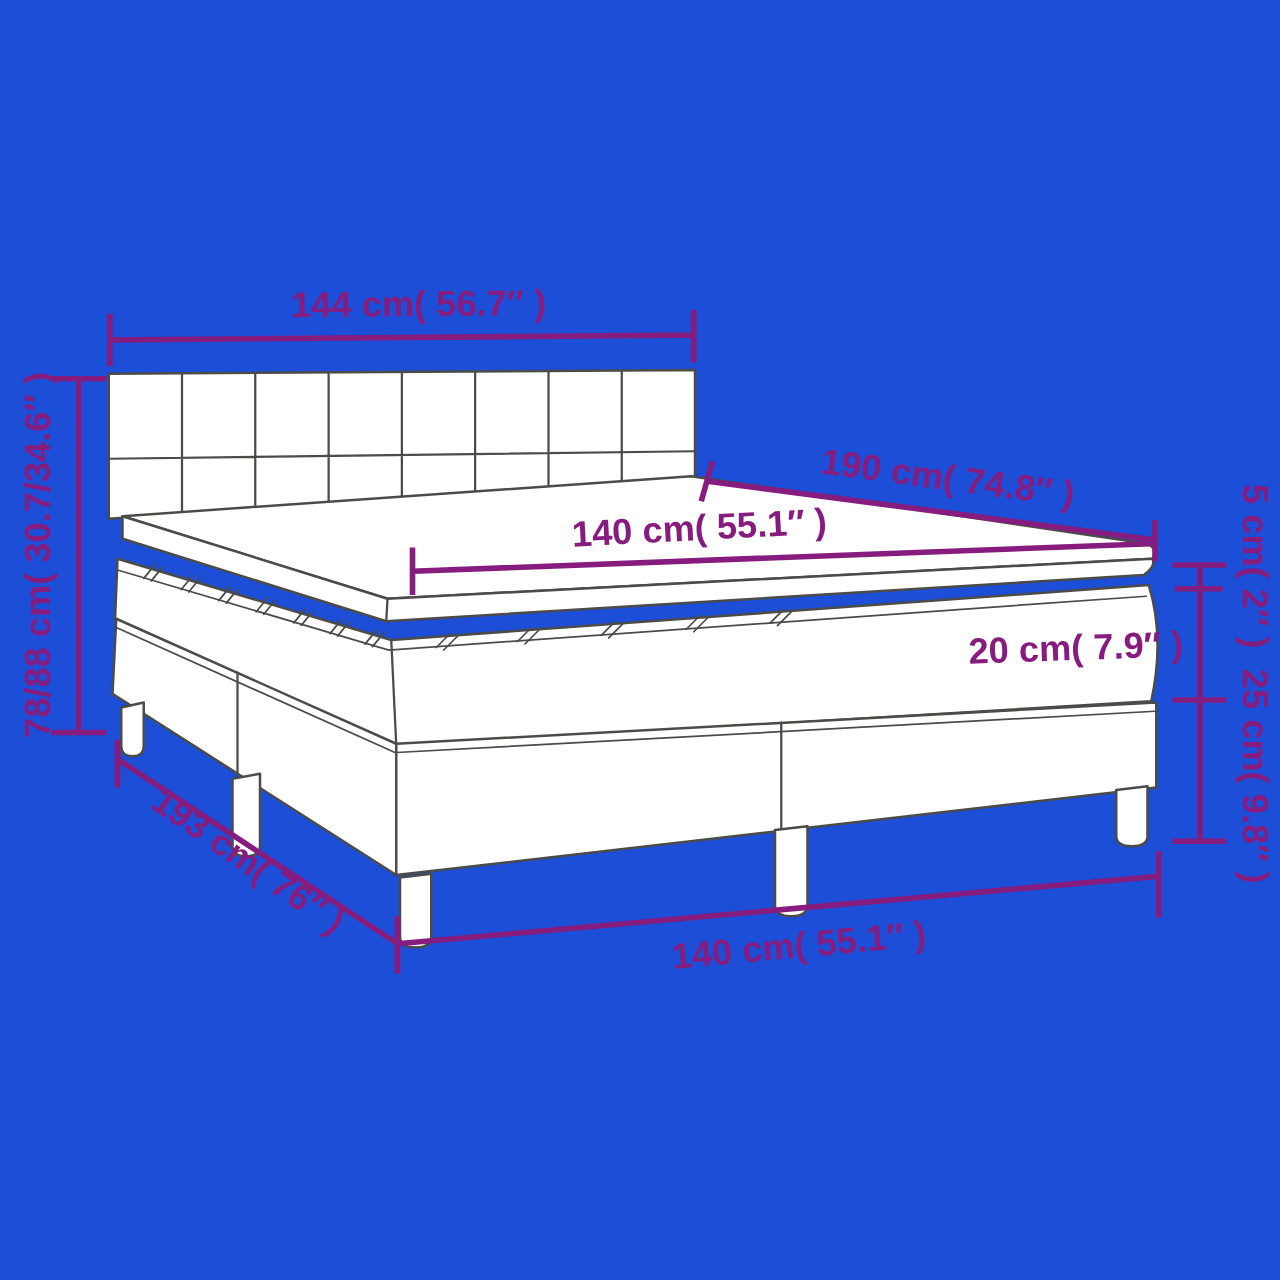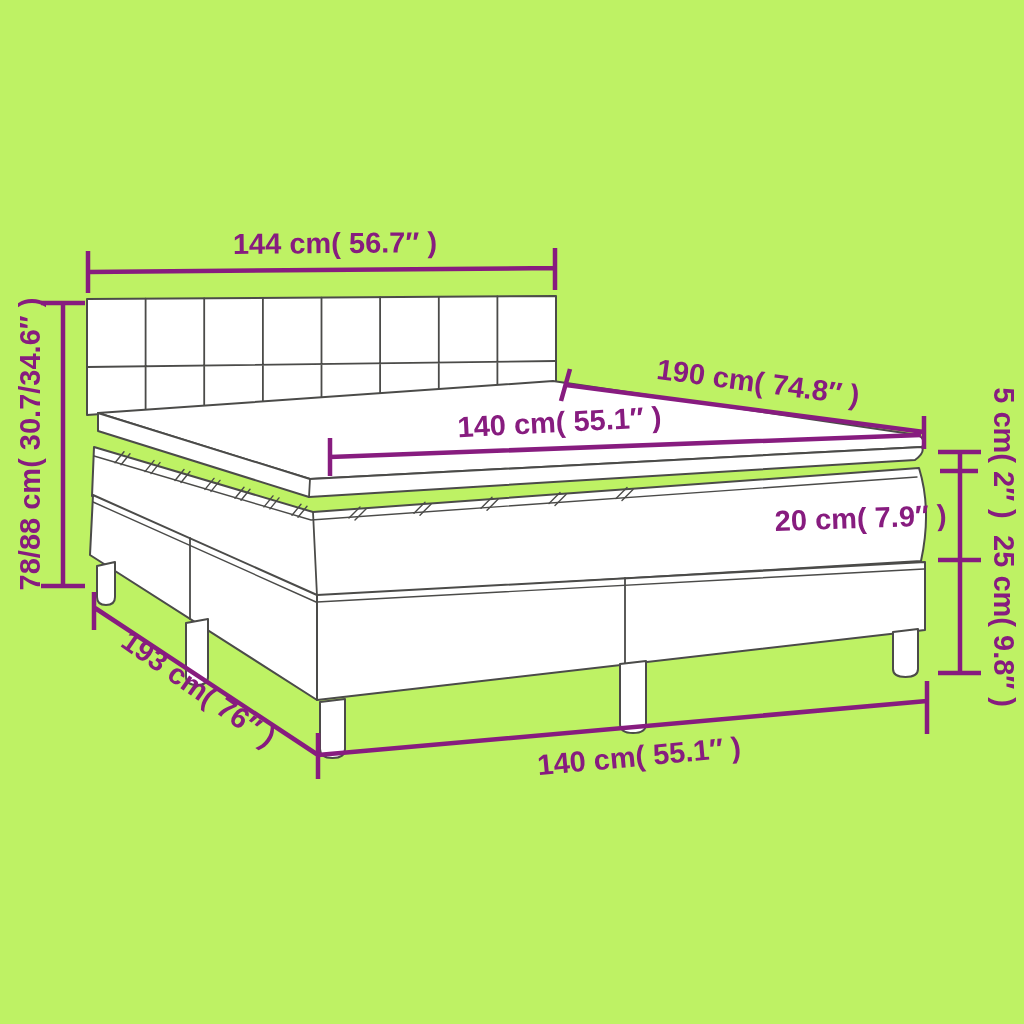--- a/index.html
+++ b/index.html
@@ -1,16 +1,16 @@
 <!DOCTYPE html>
 <html><head>
 <meta charset="utf-8">
 <style>
   html,body{margin:0;padding:0;background:#ffffff;}
-  .stage{width:1024px;height:1024px;background:#bef264;position:relative;overflow:hidden;}
+  .stage{width:1024px;height:1024px;background:#1d4ed8;position:relative;overflow:hidden;}
   svg{display:block;}
   .bedline{fill:#ffffff;stroke:#4b4b49;stroke-width:2;stroke-linejoin:round;stroke-linecap:round;}
   .bedline-open{fill:none;stroke:#4b4b49;stroke-width:1.8;stroke-linejoin:round;stroke-linecap:round;}
   .bedline-thin{fill:none;stroke:#4b4b49;stroke-width:1.4;stroke-linecap:round;}
   .dim{stroke:#871c7f;stroke-width:4.5;fill:none;stroke-linecap:butt;}
   .dim-label{font-family:"Liberation Sans",sans-serif;font-weight:bold;font-size:29px;fill:#871c7f;text-anchor:middle;}
 </style>
 </head>
 <body>
 

